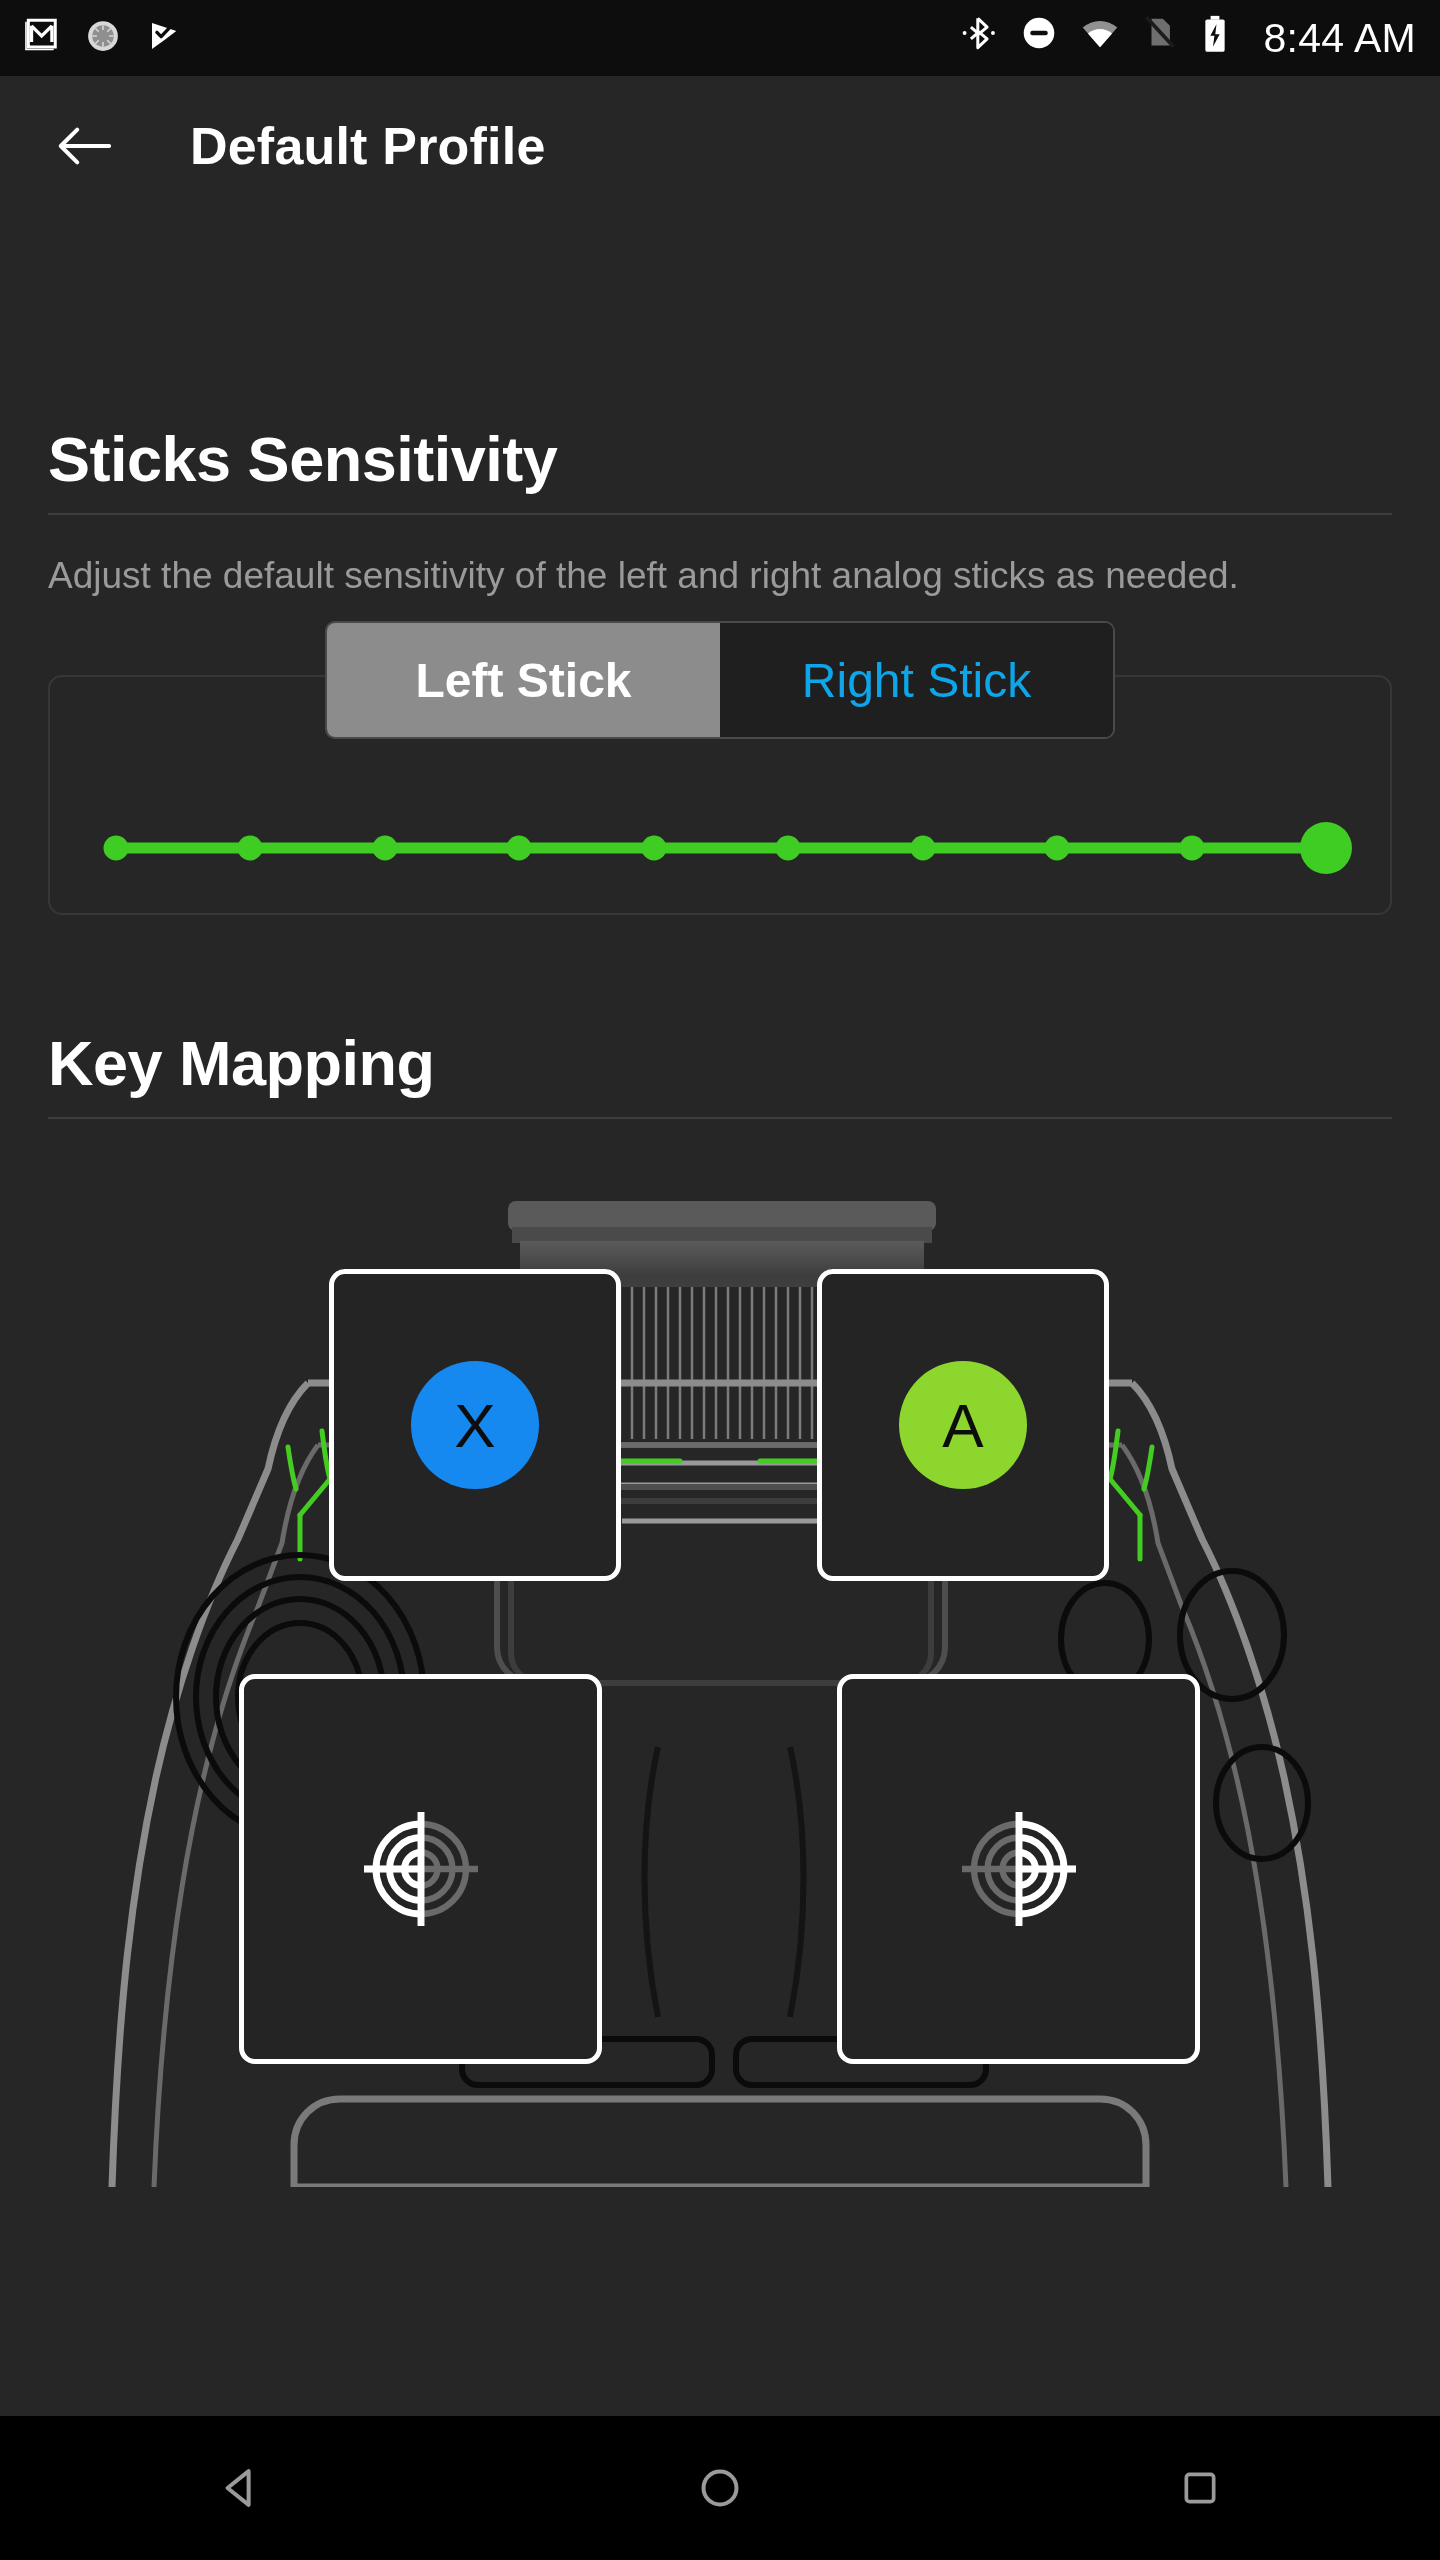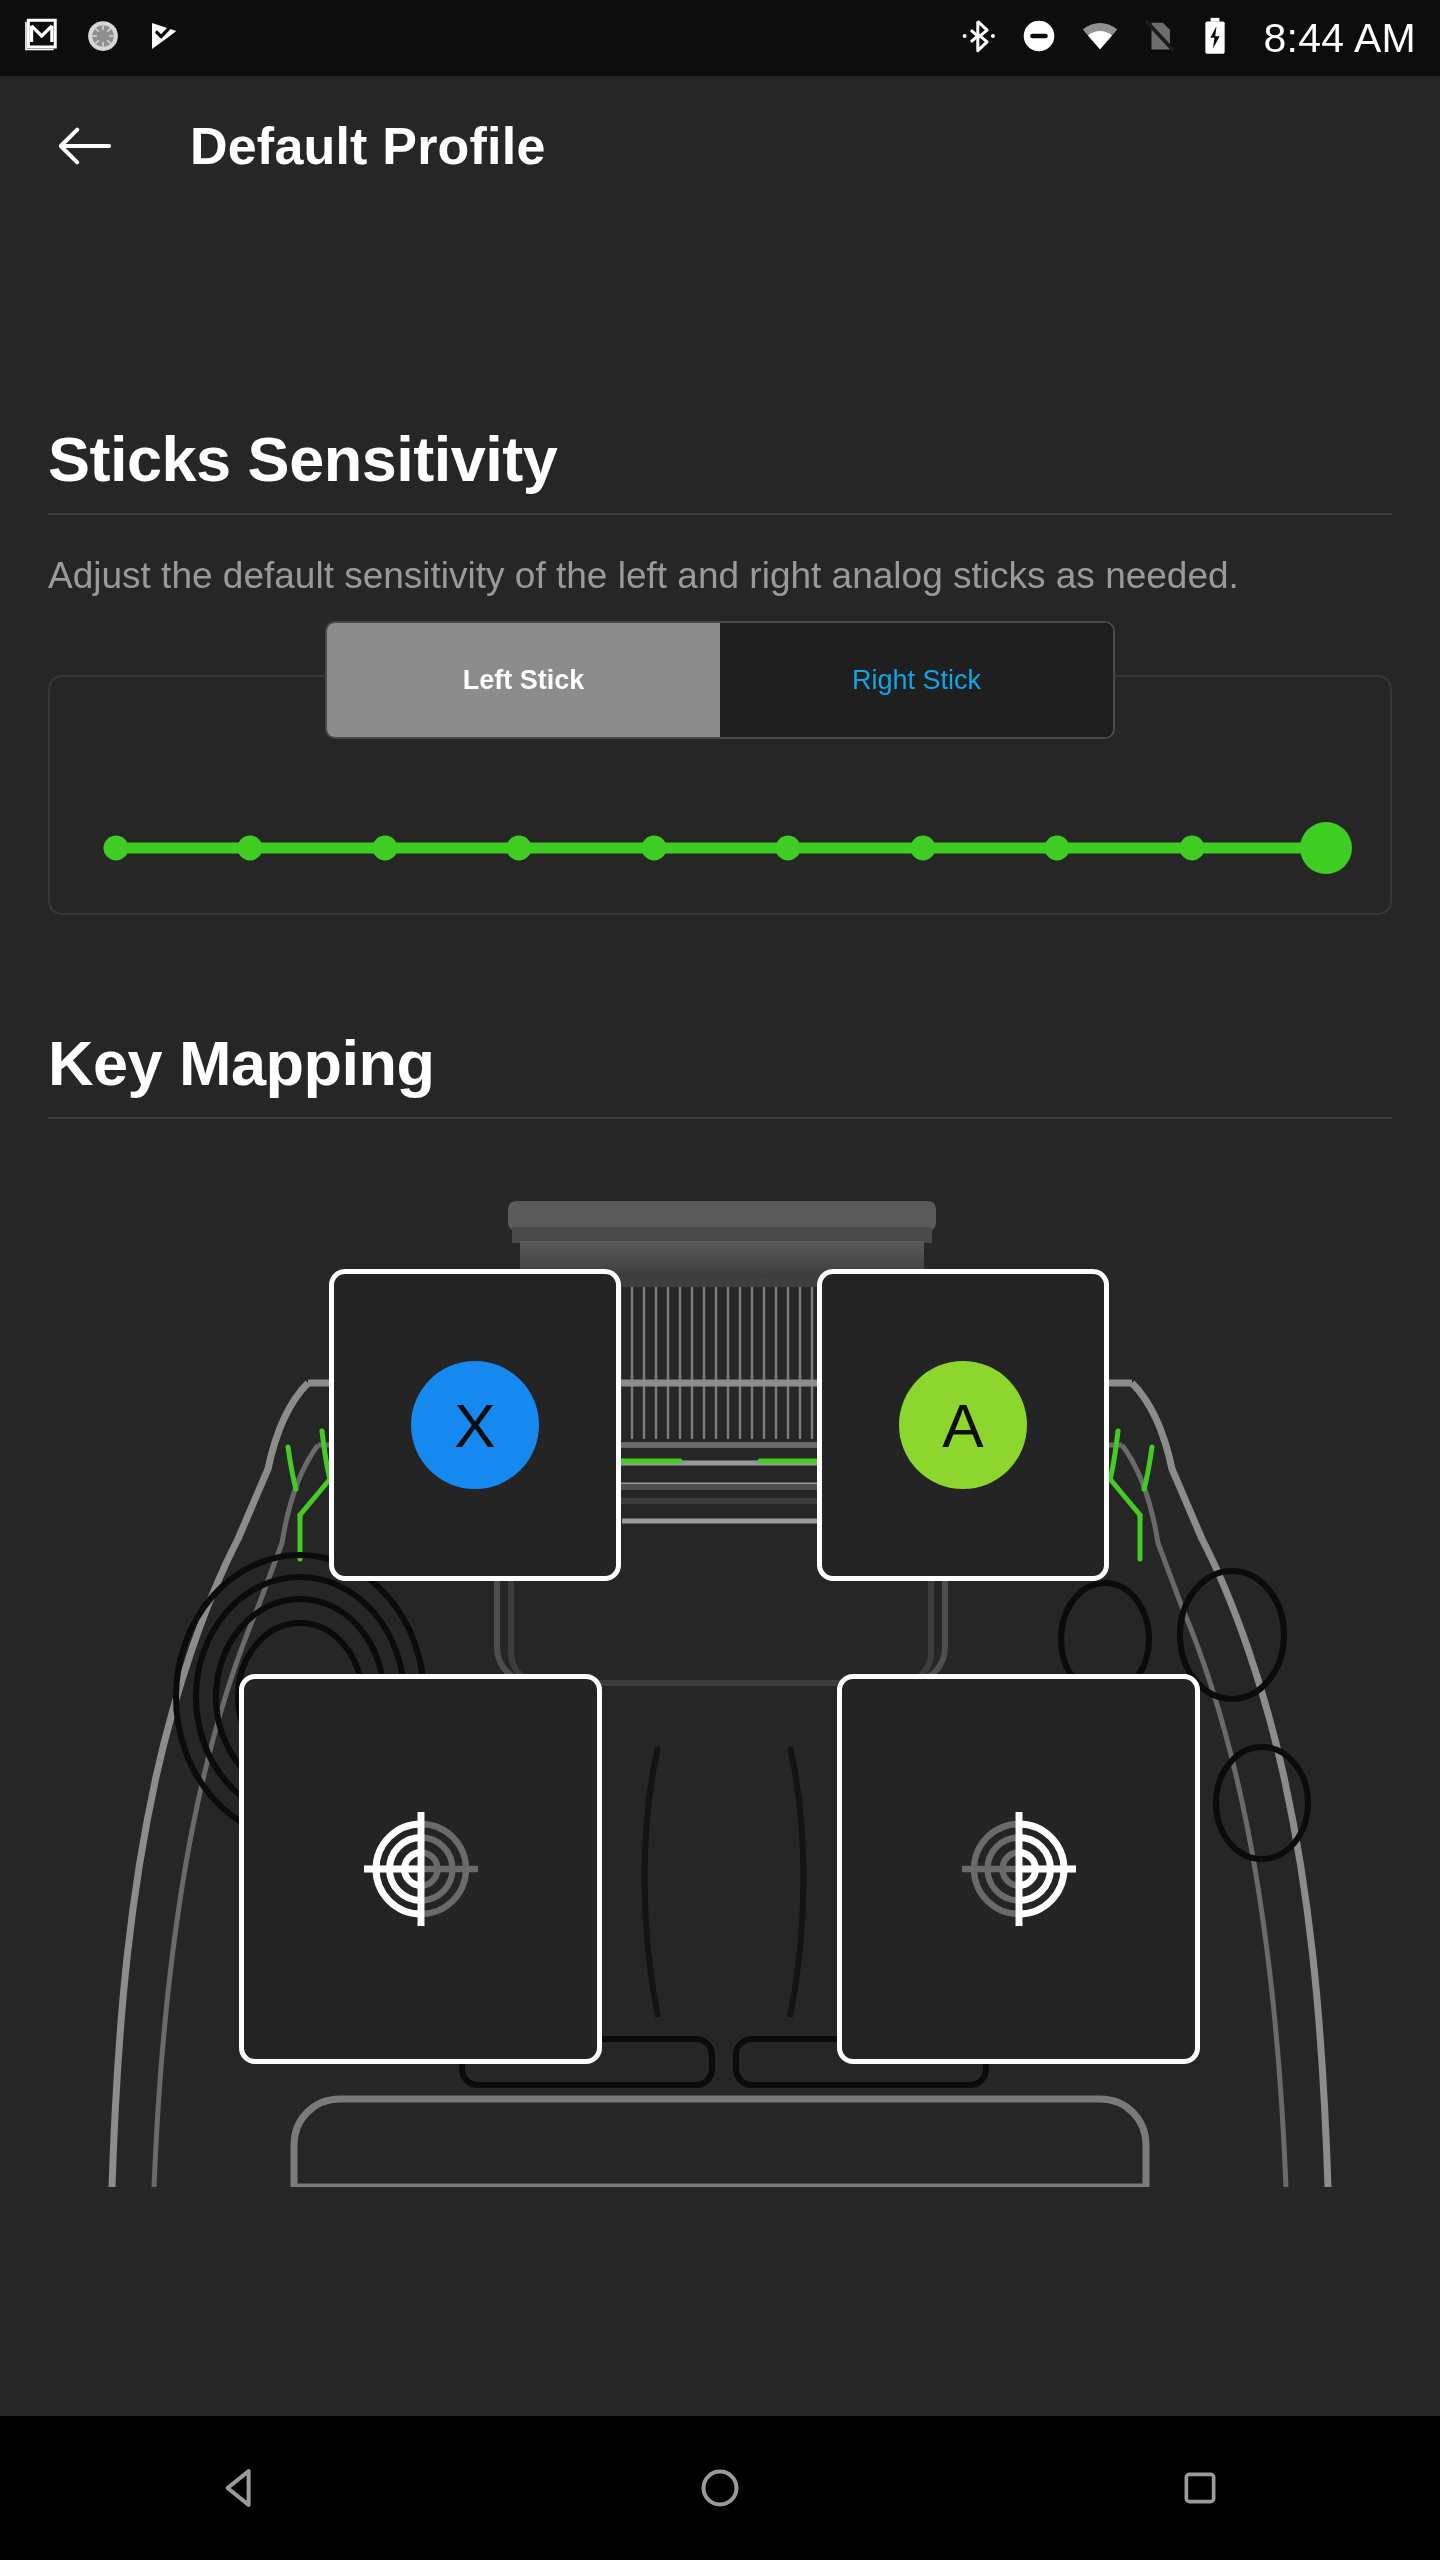--- a/index.html
+++ b/index.html
@@ -18,21 +18,21 @@
 
   
   #statusbar {
     position:absolute; top:0; left:0;
     width:1440px; height:76px;
     background:#0d0d0d;
     display:flex; align-items:center;
     padding:0 24px 0 22px;
   }
   .sb-left { display:flex; align-items:center; gap:26px; }
-  .sb-right { margin-left:auto; display:flex; align-items:center; gap:24px; }
+  .sb-right { margin-left:auto; display:flex; gap:24px; }
   .sb-ico { display:block; }
   .sb-clock {
     color:#fff; font-size:41px; font-weight:400;
     letter-spacing:0.3px; margin-left:10px;
     white-space:nowrap;
   }
 
   
   #appbar {
     position:absolute; top:76px; left:0;
@@ -97,21 +97,21 @@
     width:790px; height:118px;
     display:flex;
     border:2px solid #4a4a4a;
     border-radius:10px;
     overflow:hidden;
     background:#1f1f1f;
   }
   .stick-tab {
     flex:1 1 50%;
     display:flex; align-items:center; justify-content:center;
-    font-size:27px; color:#ffffff;
+    font-size:48px; color:#ffffff;
     cursor:pointer;
     user-select:none;
   }
   .stick-tab.active { background:#8c8c8c; font-weight:700; color:#fff; }
   .stick-tab.inactive { background:#1f1f1f; font-weight:400; color:#0ea5e9; }
 
   
   #slider-wrap {
     position:absolute;
     left:0; right:0; bottom:0;

